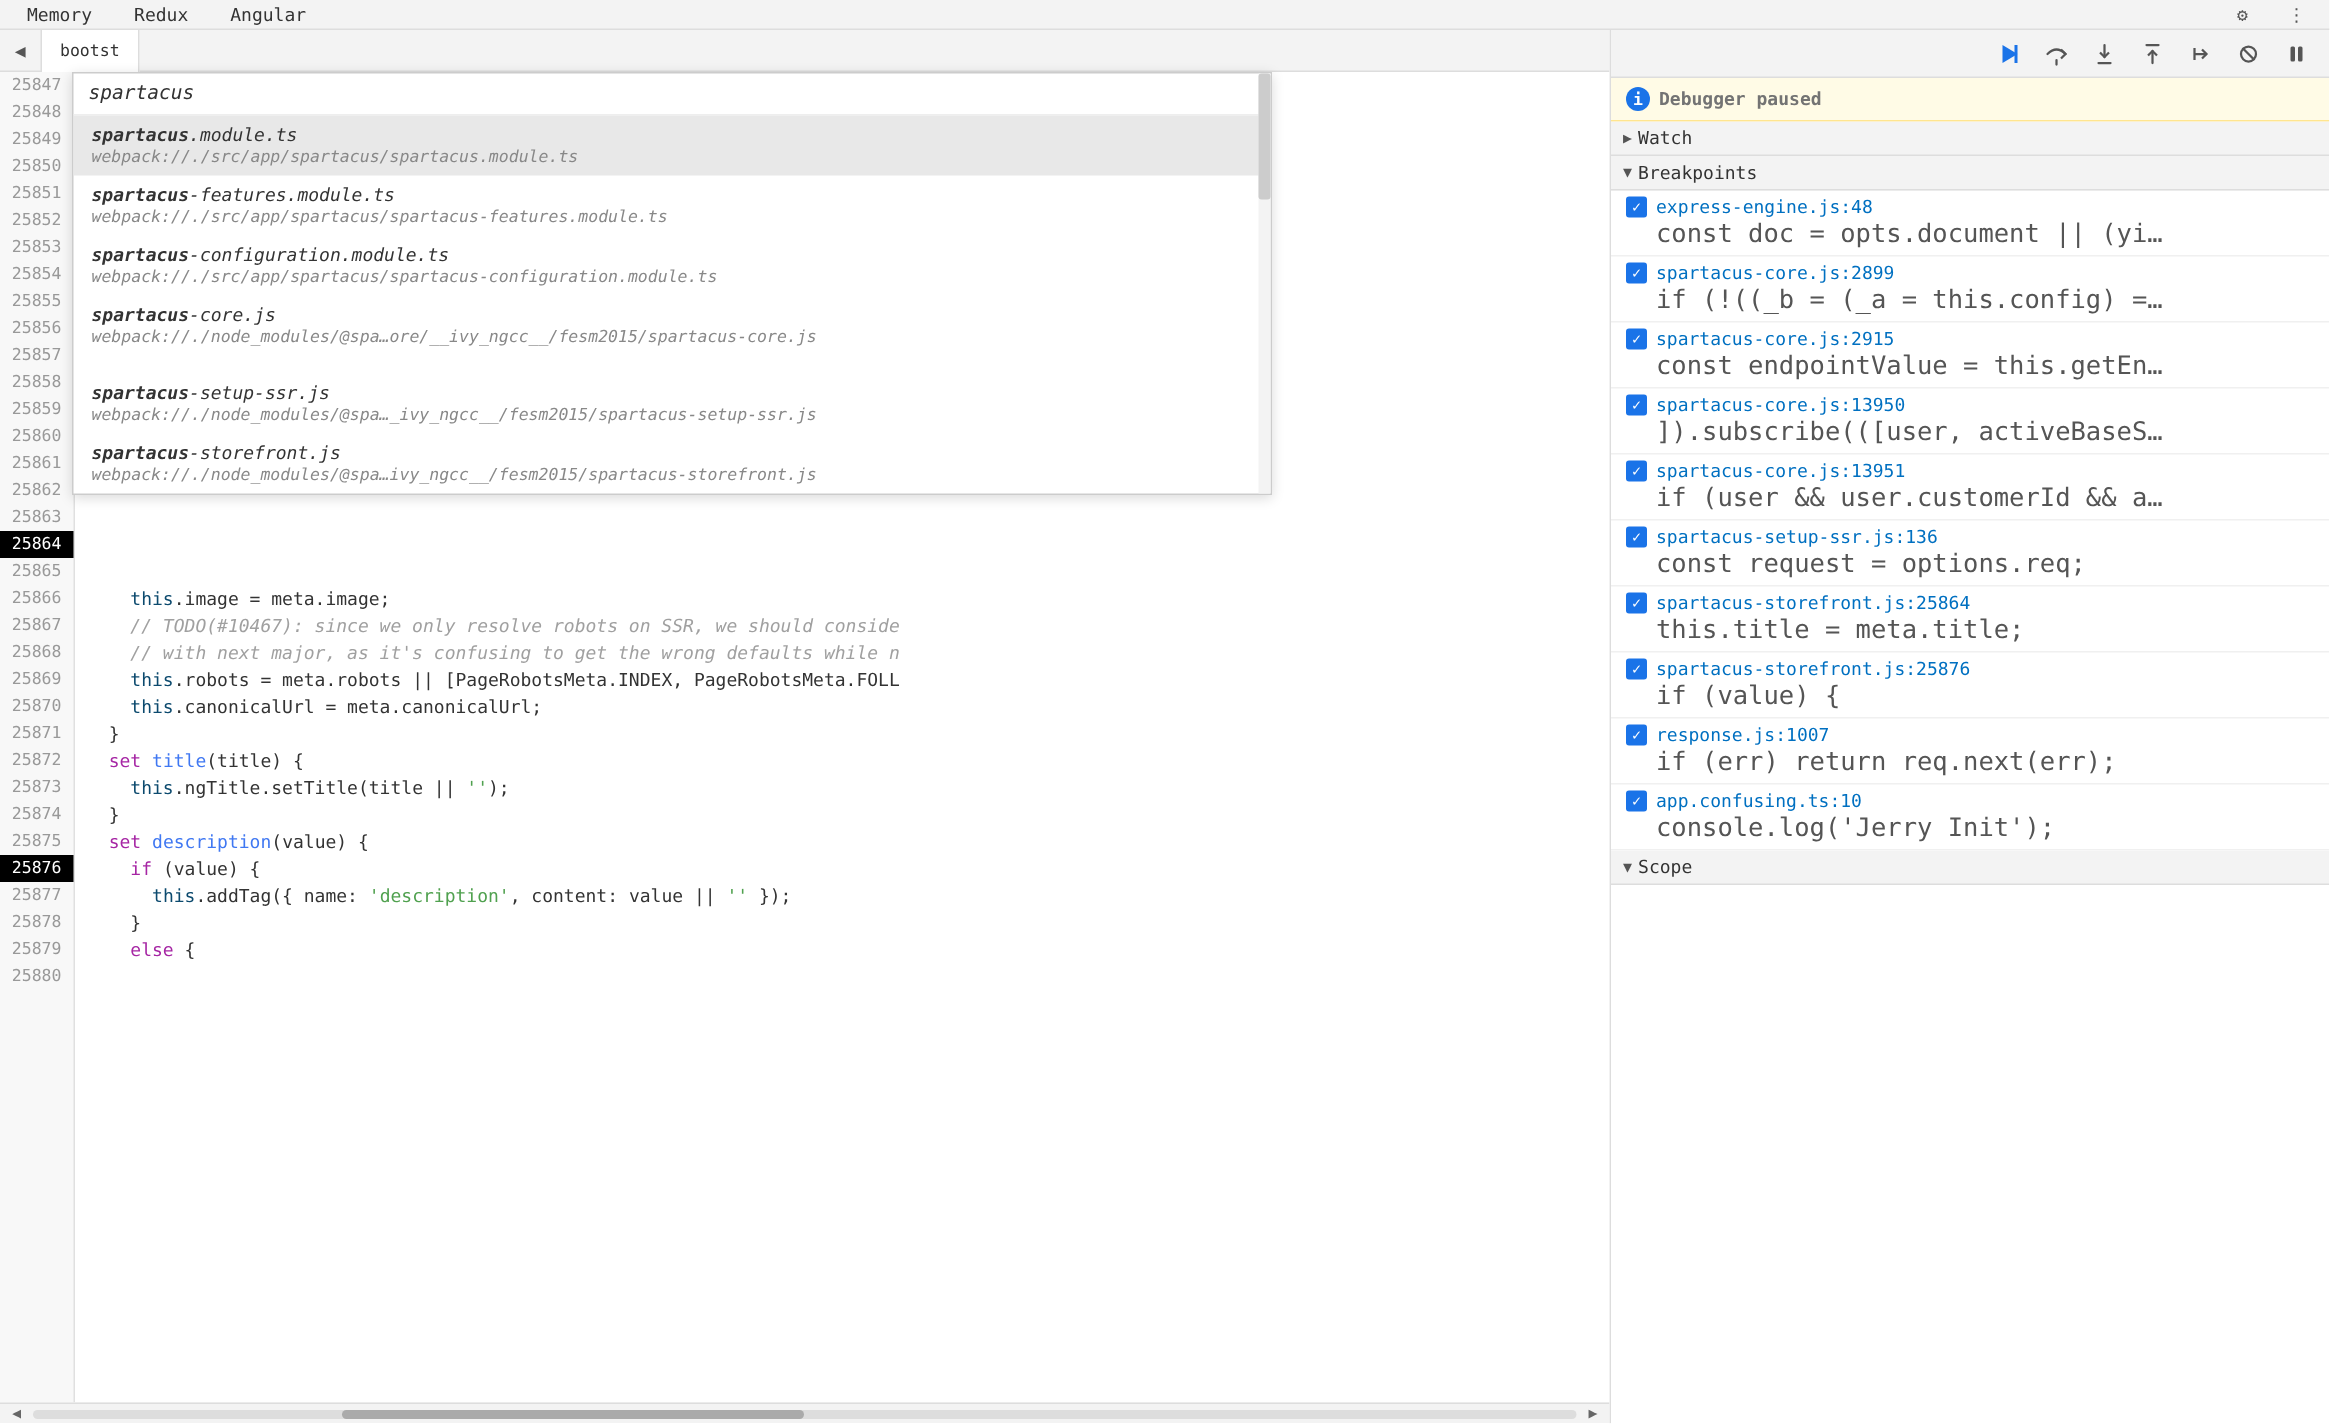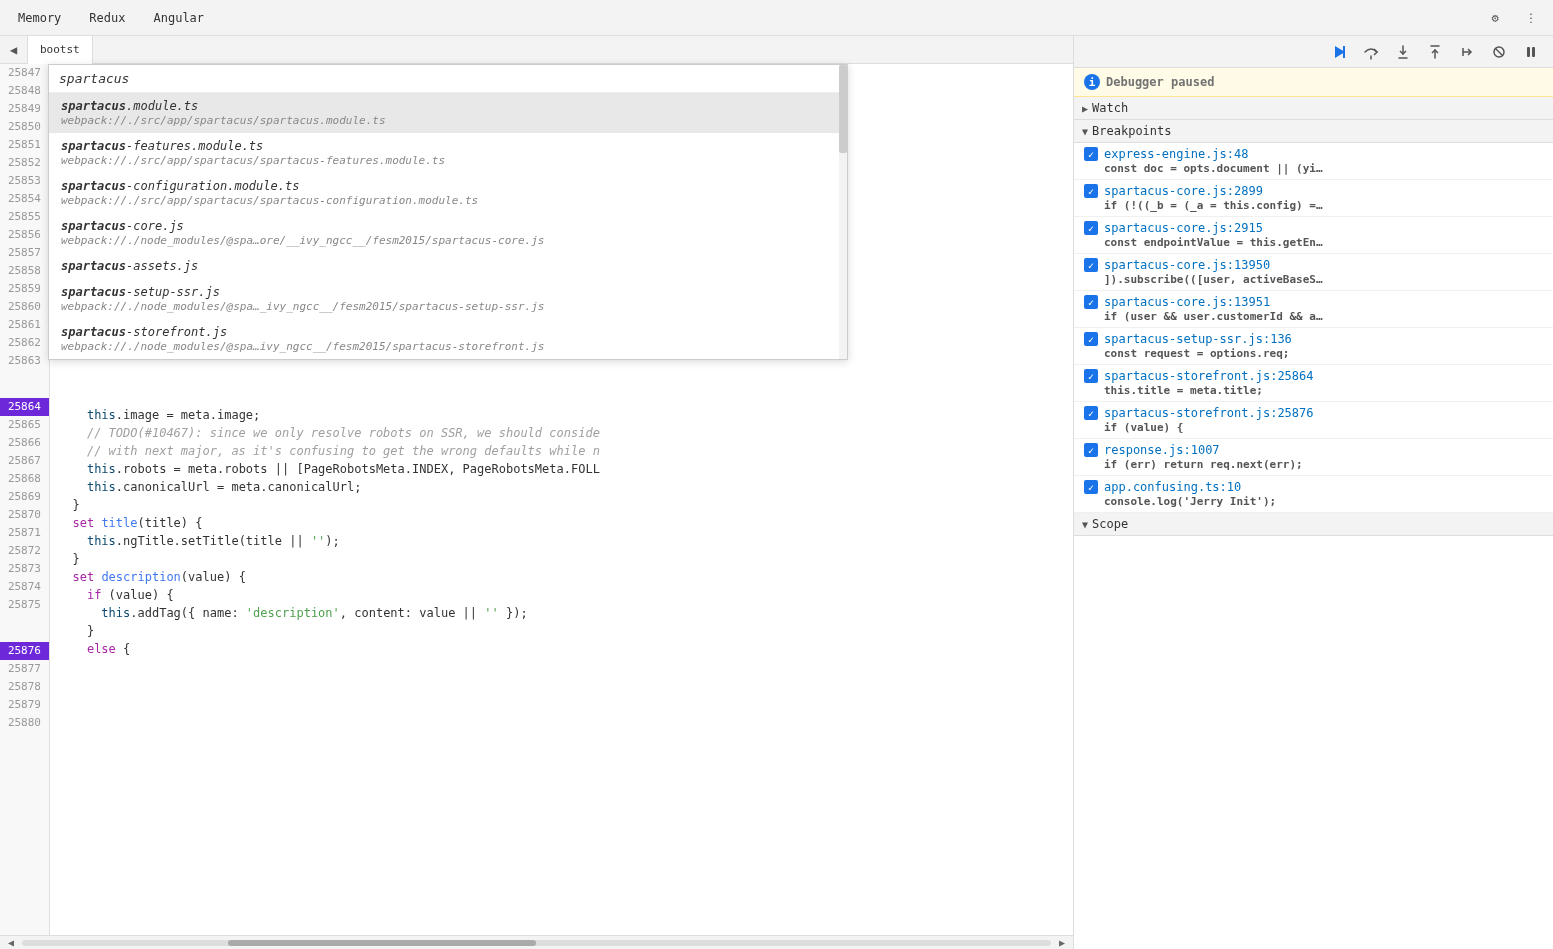--- a/index.html
+++ b/index.html
@@ -1,20 +1,20 @@
 <!DOCTYPE html>
 <html><head>
   <meta charset="utf-8">
   <style>
     * { box-sizing: border-box; margin: 0; padding: 0; }
     body { font-family: 'Consolas', 'Monaco', monospace; font-size: 12px; background: #fff; display: flex; flex-direction: column; height: 949px; overflow: hidden; }
 
     
     .top-toolbar {
-      display: flex; align-items: center; height: 36px;
+      display: flex; align-items: center; height: 20px;
       background: #f3f3f3; border-bottom: 1px solid #ddd;
       padding: 0 8px; gap: 8px; flex-shrink: 0;
     }
     .toolbar-tab {
       padding: 0 10px; height: 36px; display: flex; align-items: center;
       font-size: 12px; color: #333; cursor: pointer;
     }
     .toolbar-spacer { flex: 1; }
     .toolbar-icon-btn {
       width: 28px; height: 28px; display: flex; align-items: center; justify-content: center;
@@ -55,21 +55,21 @@
       min-width: 50px; background: #f8f8f8; border-right: 1px solid #e0e0e0;
       padding: 0; flex-shrink: 0;
       display: flex; flex-direction: column;
     }
     .line-num {
       height: 18px; line-height: 18px; padding: 0 8px 0 4px;
       font-size: 11px; color: #999; text-align: right; white-space: nowrap;
       user-select: none;
     }
     .line-num.highlighted {
-      background: #6d28d9; color: #fff; margin-top: 28px;
+      background: #000000; color: #fff;
     }
     .code-lines {
       flex: 1; padding: 0 8px; overflow-x: auto;
     }
     .code-line {
       height: 18px; line-height: 18px; font-size: 12px;
       white-space: pre; color: #333;
     }
     .code-line .kw { color: #a626a4; }
     .code-line .fn { color: #4078f2; }
@@ -166,21 +166,21 @@
       cursor: pointer;
     }
     .bp-header { display: flex; align-items: center; gap: 6px; }
     .bp-checkbox {
       width: 14px; height: 14px; background: #1a73e8; border-radius: 2px;
       display: flex; align-items: center; justify-content: center;
       flex-shrink: 0;
     }
     .bp-checkbox .check { color: #fff; font-size: 10px; }
     .bp-name { font-size: 12px; color: #0070c1; }
-    .bp-code { font-size: 11px; color: #555; padding-left: 20px; margin-top: 1px; font-family: monospace; font-weight: bold; }
+    .bp-code { font-size: 17px; color: #555; padding-left: 20px; margin-top: 1px; font-family: monospace; }
 
     
     .right-panel-scroll { flex: 1; overflow-y: auto; }
   </style>
 </head>
 <body>
 
 <div class="top-toolbar">
   <div class="toolbar-tab">Memory</div>
   <div class="toolbar-tab">Redux</div>
@@ -289,21 +289,20 @@
         </div>
         <div class="autocomplete-item">
           <div class="autocomplete-item-name"><span class="bold">spartacus</span>-configuration.module.ts</div>
           <div class="autocomplete-item-path">webpack://./src/app/spartacus/spartacus-configuration.module.ts</div>
         </div>
         <div class="autocomplete-item">
           <div class="autocomplete-item-name"><span class="bold">spartacus</span>-core.js</div>
           <div class="autocomplete-item-path">webpack://./node_modules/@spa…ore/__ivy_ngcc__/fesm2015/spartacus-core.js</div>
         </div>
         <div class="autocomplete-item">
-          <div class="autocomplete-item-name"><span class="bold">spartacus</span>-assets.js</div>
         </div>
         <div class="autocomplete-item">
           <div class="autocomplete-item-name"><span class="bold">spartacus</span>-setup-ssr.js</div>
           <div class="autocomplete-item-path">webpack://./node_modules/@spa…_ivy_ngcc__/fesm2015/spartacus-setup-ssr.js</div>
         </div>
         <div class="autocomplete-item">
           <div class="autocomplete-item-name"><span class="bold">spartacus</span>-storefront.js</div>
           <div class="autocomplete-item-path">webpack://./node_modules/@spa…ivy_ngcc__/fesm2015/spartacus-storefront.js</div>
         </div>
         <div class="autocomplete-scrollbar">

